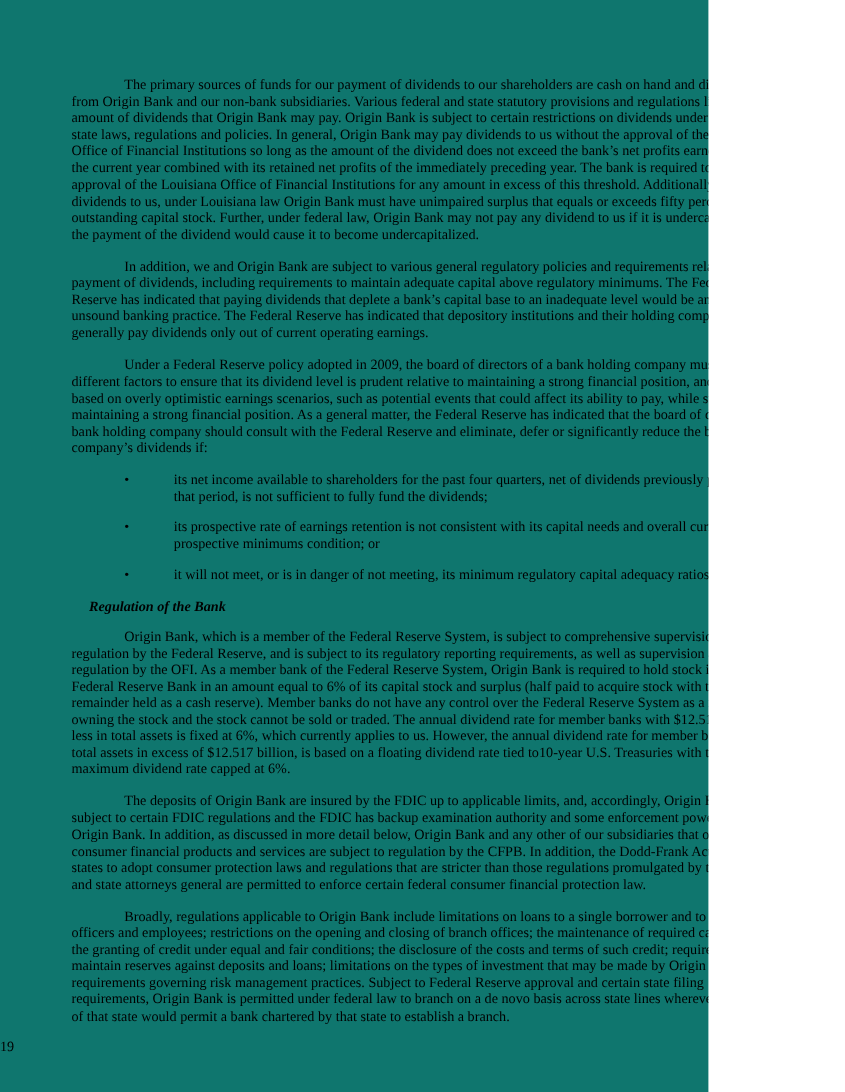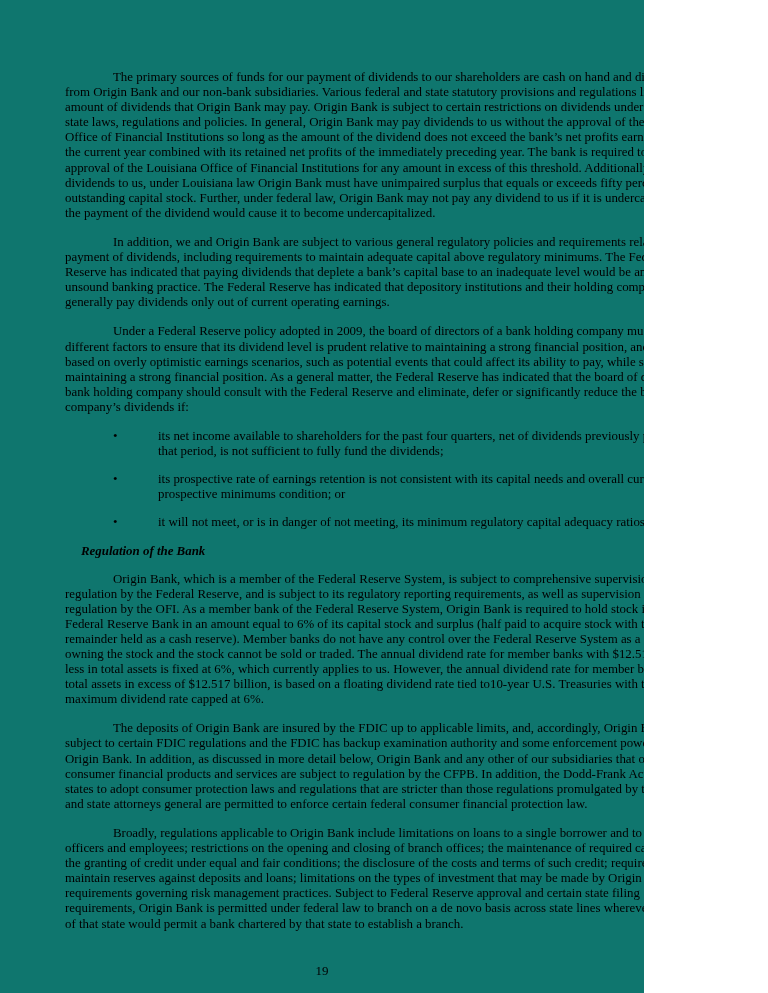--- a/index.html
+++ b/index.html
@@ -45,24 +45,24 @@
   }
   .section-heading {
     font-size: 12.9px;
     line-height: 15.1px;
     font-weight: bold;
     font-style: italic;
     margin: 14px 0 12px 16px;
   }
   .page-number {
     position: absolute;
-    top: 964px;
+    top: 944px;
     left: 0;
     width: 100%;
-    text-align: center;
+    text-align: left;
     font-size: 12.9px;
     line-height: 15.1px;
   }
 </style>
 </head>
 <body>
 
 <div class="page">
   <div class="content">
 

